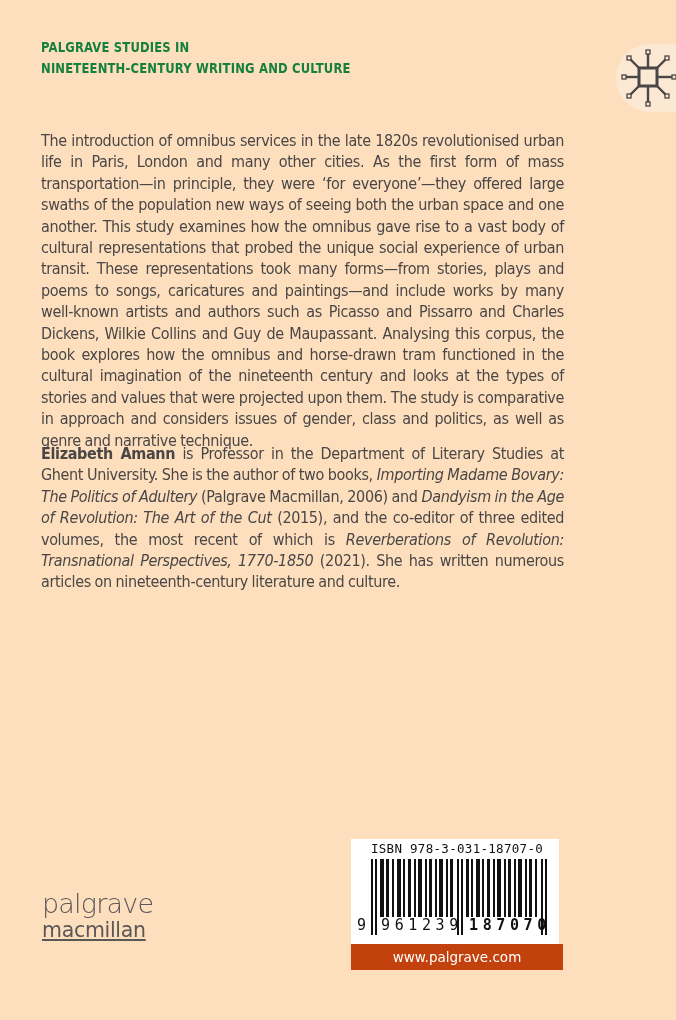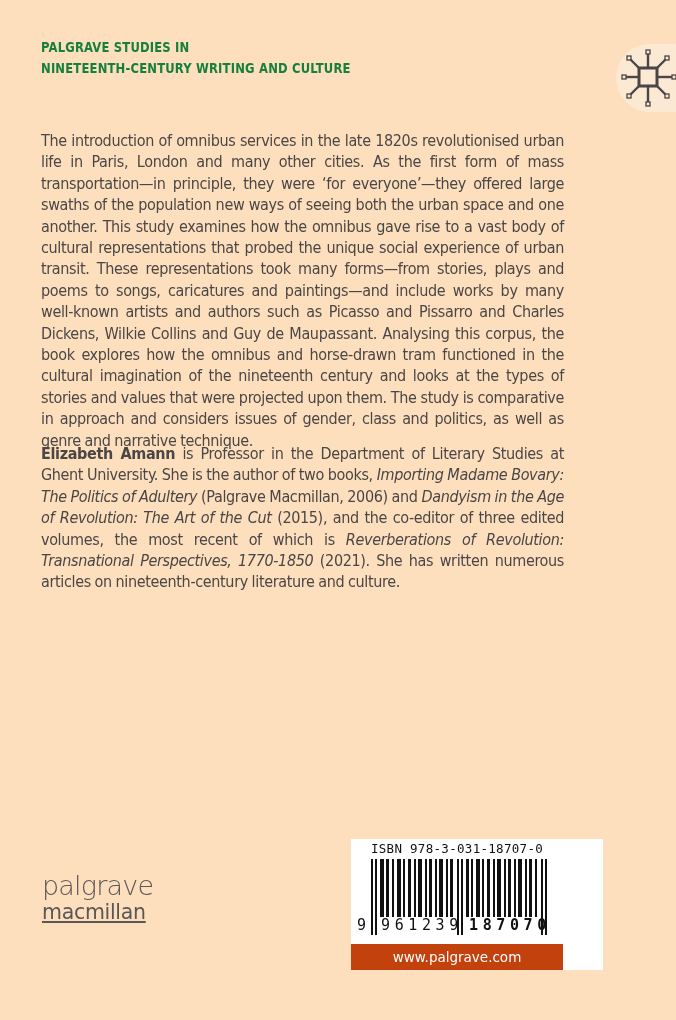--- a/index.html
+++ b/index.html
@@ -26,21 +26,21 @@
     position: absolute; left: 41px; width: 523px;
     font-size: 16px; line-height: 21.4px; text-align: justify;
     letter-spacing: -0.35px; word-spacing: -0.5px;
   }
   .blurb { top: 130px; }
   .bio { top: 395px; margin-top: 48px; }
   .text-block p { margin: 0; }
   .text-block b { font-weight: bold; }
   .text-block i { font-style: italic; }
   .barcode-box {
-    position: absolute; left: 351px; top: 839px; width: 252px; height: 131px;
+    position: absolute; left: 351px; top: 839px; width: 208px; height: 131px;
     background: #ffffff;
   }
   .isbn-text {
     position: absolute; left: 0; top: 2px; width: 212px; text-align: center;
     font-family: "DejaVu Sans Mono", monospace; font-size: 12.5px; color: #111;
     letter-spacing: 0.3px;
   }
   .bars { position: absolute; left: 20px; top: 20px; }
   .barcode-digits {
     position: absolute; left: 4px; top: 77px;
@@ -48,21 +48,21 @@
   }
   .digit-first { position: absolute; left: 2px; }
   .digit-left { position: absolute; left: 26px; letter-spacing: 4.6px; }
   .digit-right { position: absolute; left: 114px; letter-spacing: 4.6px; font-weight: bold; }
   .url-bar {
     position: absolute; left: 0; top: 105px; width: 212px; height: 26px;
     background: #c2410c; color: #ffffff; text-align: center;
     font-family: "DejaVu Sans", sans-serif; font-size: 13.5px; line-height: 26px;
   }
   .publisher {
-    position: absolute; left: 42px; top: 872px;
+    position: absolute; left: 42px; top: 890px;
     font-family: "DejaVu Sans", sans-serif; color: #5c5757;
   }
   .publisher .p1 { font-size: 27px; line-height: 28px; letter-spacing: -0.8px; font-weight: 300; }
   .publisher .p2 { font-size: 20.5px; line-height: 24px; letter-spacing: -0.3px; text-decoration: underline; }
 </style>
 </head>
 <body>
 
 <div class="series">
   <div>PALGRAVE STUDIES IN</div>

